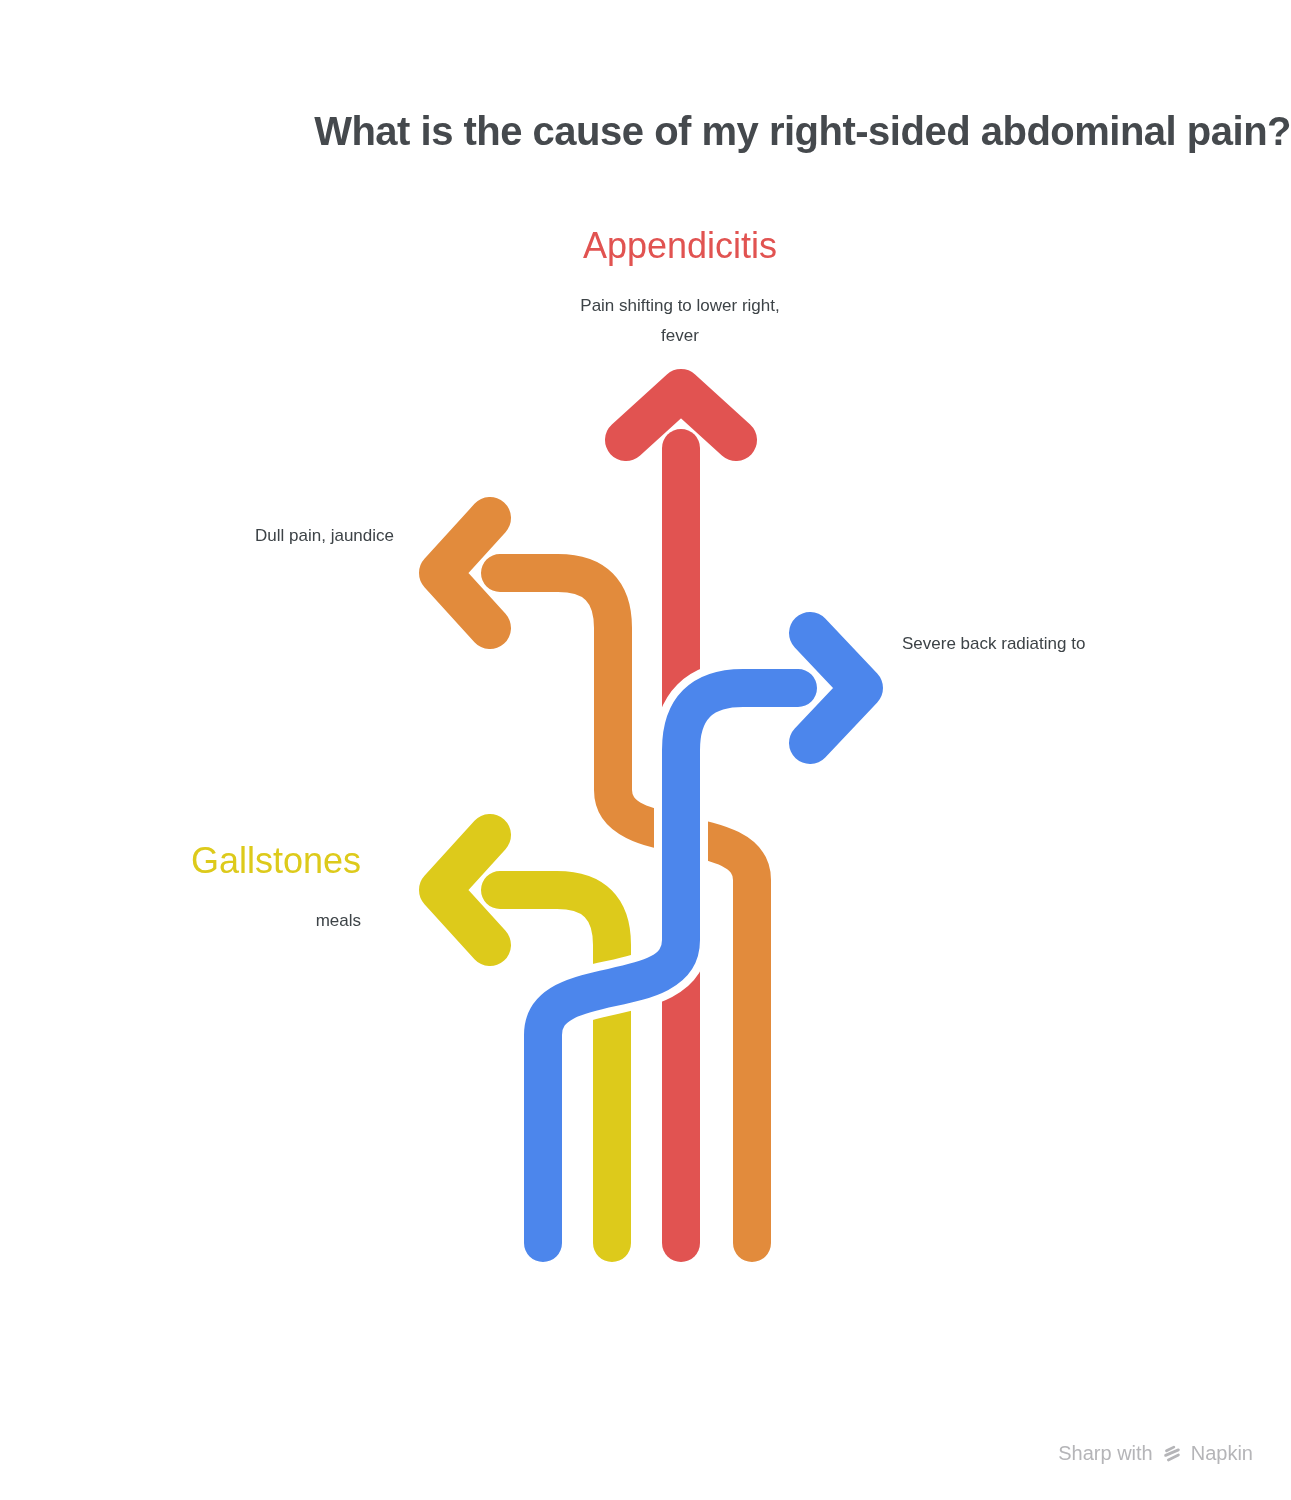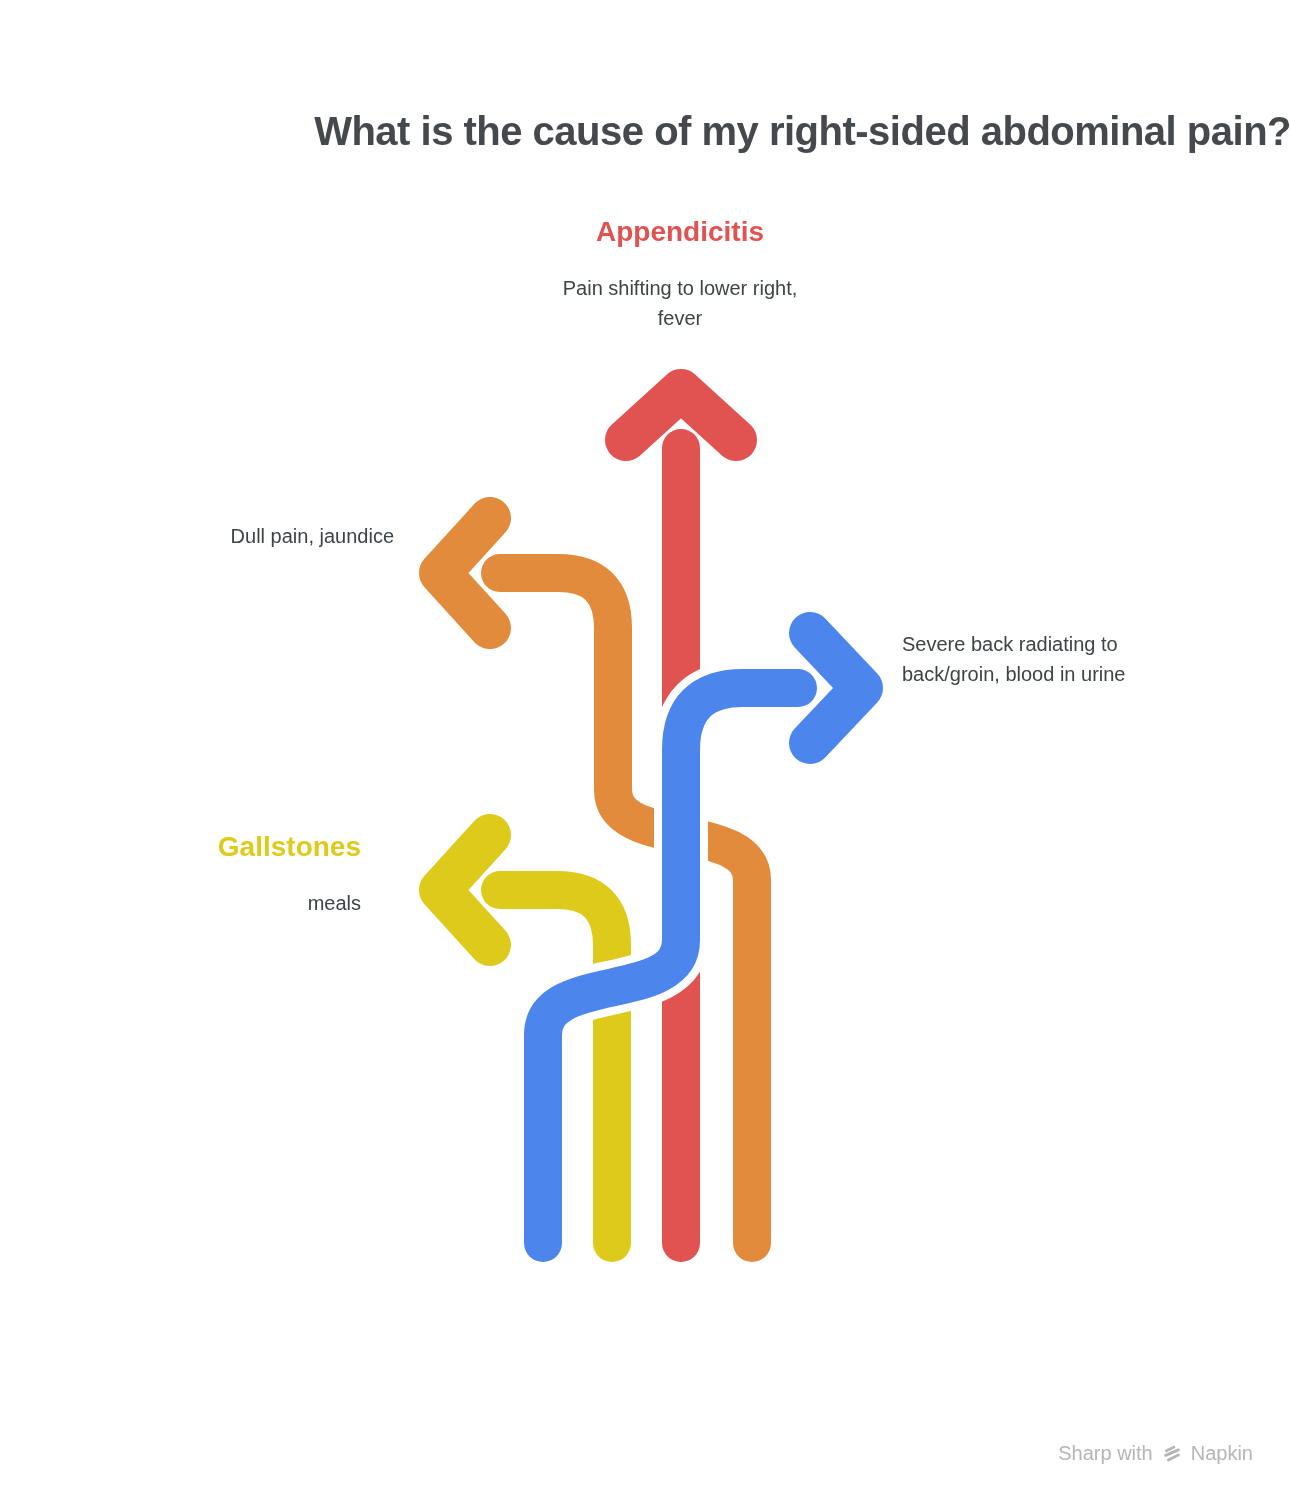--- a/index.html
+++ b/index.html
@@ -8,22 +8,22 @@
     background:#ffffff;overflow:hidden;
     font-family:"Liberation Sans","DejaVu Sans",sans-serif;
   }
   .stage{position:absolute;inset:0;}
   svg.arrows{position:absolute;left:0;top:0;}
   .page-title{
     position:absolute;left:0;top:82px;width:1291px;
     text-align:right;font-size:40px;font-weight:700;letter-spacing:-0.5px;
   }
   .branch{position:absolute;}
-  .branch-title{font-size:28px;font-weight:700;line-height:1.2;margin:0 0 24px 0;}
-  .branch-desc{font-size:20px;line-height:30px;font-weight:400;}
+  .branch-title{font-size:36px;font-weight:400;line-height:1.2;margin:9px 0 24px 0;}
+  .branch-desc{font-size:17px;line-height:30px;font-weight:400;}
   .ta-c{text-align:center;} .ta-r{text-align:right;} .ta-l{text-align:left;}
   .watermark{
     position:absolute;top:1442px;right:38px;
     display:flex;align-items:center;gap:8px;
     font-size:20px;font-weight:400;
   }
   .napkin-icon{display:inline-block;width:22px;height:22px;}
   path{fill:none;stroke-linecap:round;stroke-linejoin:round;}
 </style>
 </head>
@@ -70,21 +70,20 @@
 
   <div class="branch ta-r" style="right:897px;top:521px;width:330px;">
     <div class="branch-desc" style="color: rgb(61, 67, 71);">
       <div>Dull pain, jaundice</div>
     </div>
   </div>
 
   <div class="branch ta-l" style="left:902px;top:629px;width:340px;">
     <div class="branch-desc" style="color: rgb(61, 67, 71);">
       <div>Severe back radiating to</div>
-      <div>back/groin, blood in urine</div>
     </div>
   </div>
 
   <div class="branch ta-r" style="right:930px;top:830px;width:300px;">
     <div class="branch-title" style="color: rgb(221, 202, 27);">Gallstones</div>
     <div class="branch-desc" style="color: rgb(61, 67, 71);">
       <div>meals</div>
     </div>
   </div>
 

